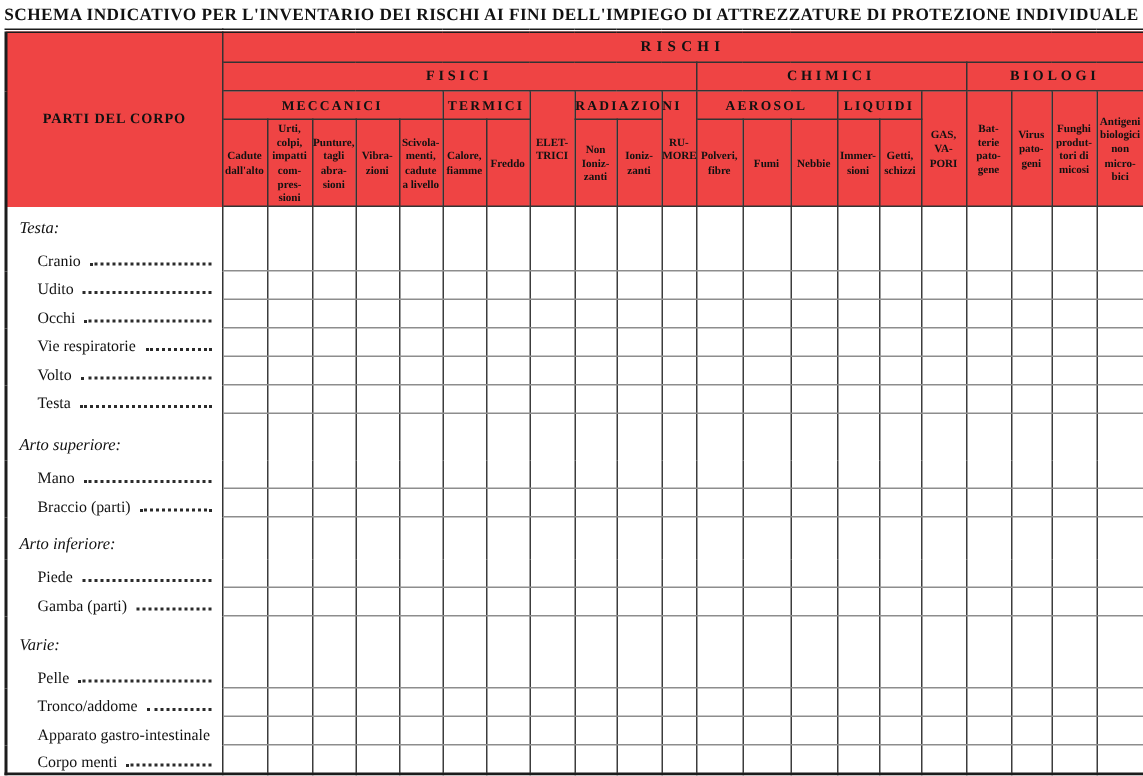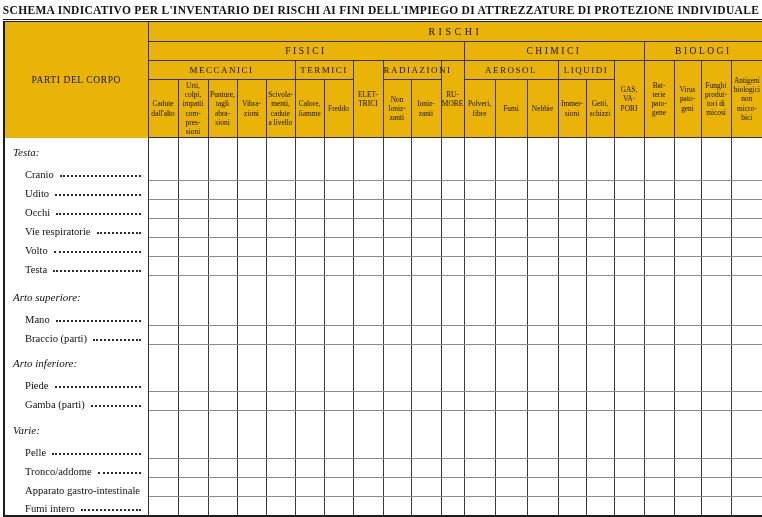--- a/index.html
+++ b/index.html
@@ -23,24 +23,24 @@
     border-collapse: collapse;
     table-layout: fixed;
     width: 757px;
     margin-left: 3px;
     border: 2px solid #1c1c1c;
     border-top: 3px double #1c1c1c;
   }
   th, td { padding: 0; margin: 0; }
   thead th {
     border: 1px solid #333;
-    font-weight: normal;
+    font-weight: bold;
     text-align: center;
     vertical-align: middle;
-    background: #eab308;
+    background: #ef4444;
   }
   th.parti {
     border: none;
     border-right: 1px solid #333;
     font-size: 9.5px;
     letter-spacing: 0.6px;
   }
   tr.h-rischi { height: 21px; }
   th.rischi { font-size: 10px; letter-spacing: 3.5px; }
   tr.h-groups { height: 19px; }
@@ -661,21 +661,21 @@
           <td class="cell"></td>
           <td class="cell"></td>
           <td class="cell"></td>
           <td class="cell"></td>
           <td class="cell"></td>
           <td class="cell"></td>
         </tr>
         <tr class="datarow" style="height: 19px;">
           <td class="label">
             <span class="rowline">
-              <span class="lbl">Fumi intero</span>
+              <span class="lbl">Corpo menti</span>
               <span class="leader"></span>
             </span>
           </td>
           <td class="cell"></td>
           <td class="cell"></td>
           <td class="cell"></td>
           <td class="cell"></td>
           <td class="cell"></td>
           <td class="cell"></td>
           <td class="cell"></td>

